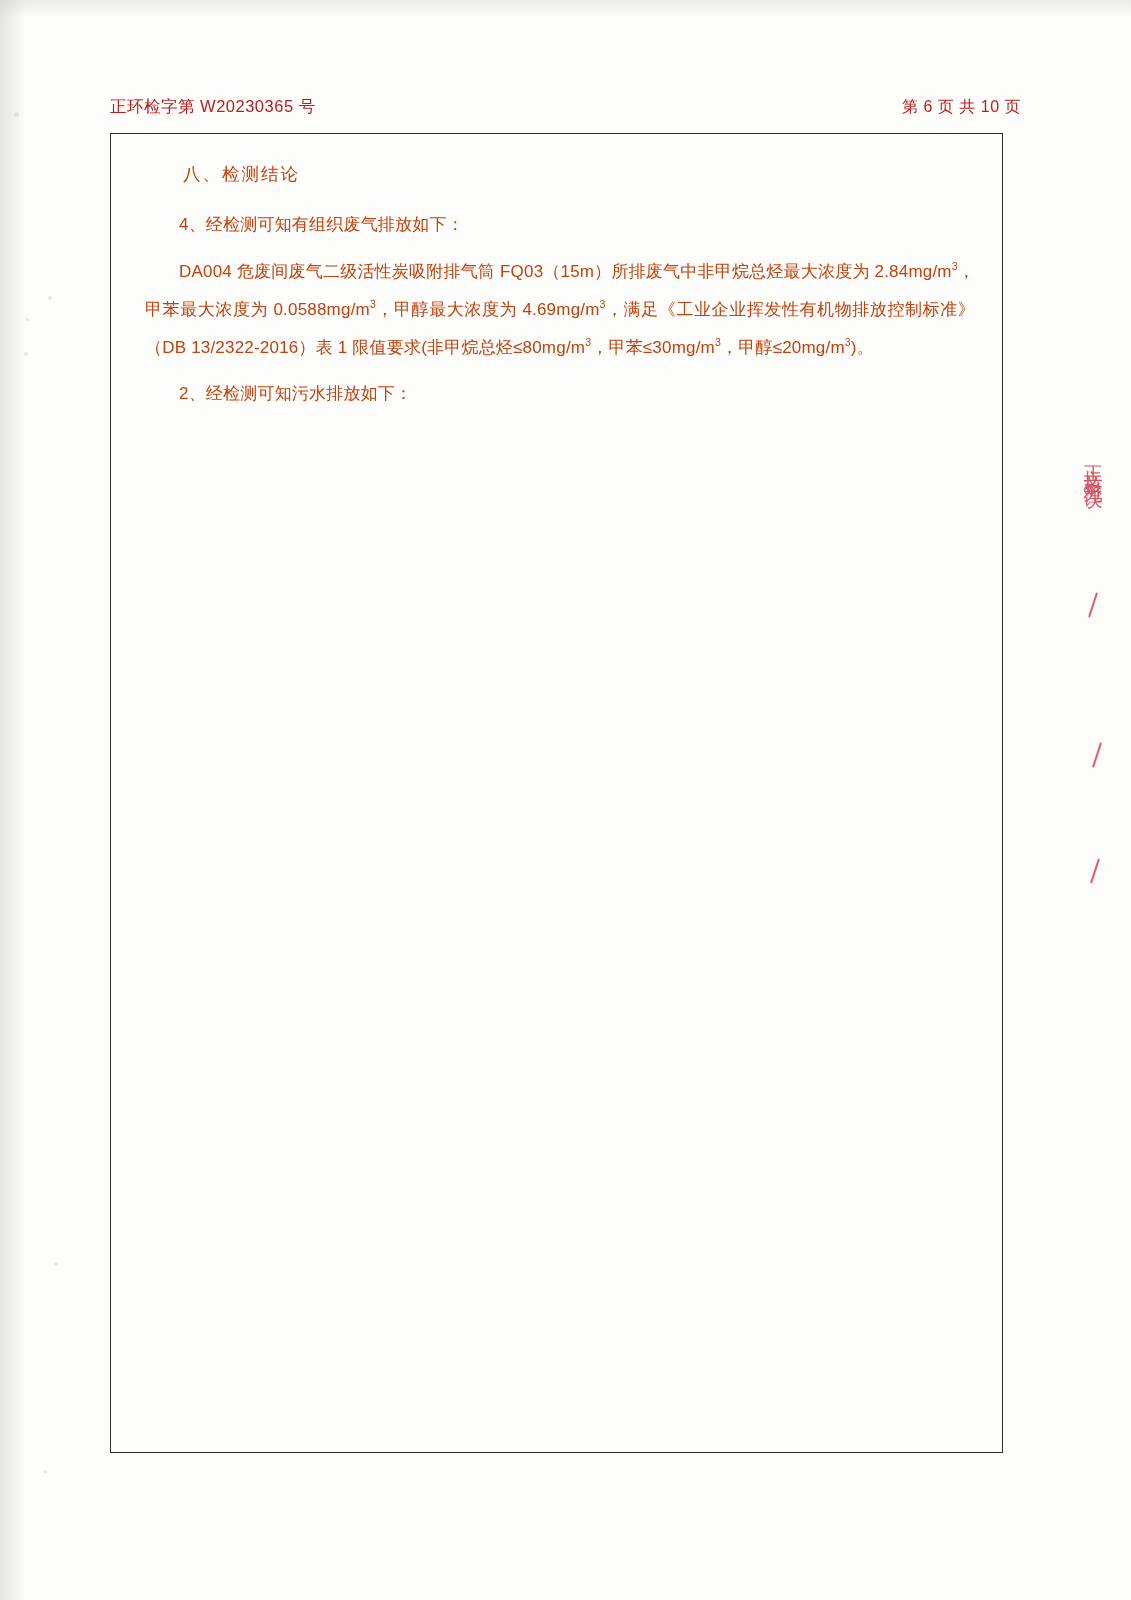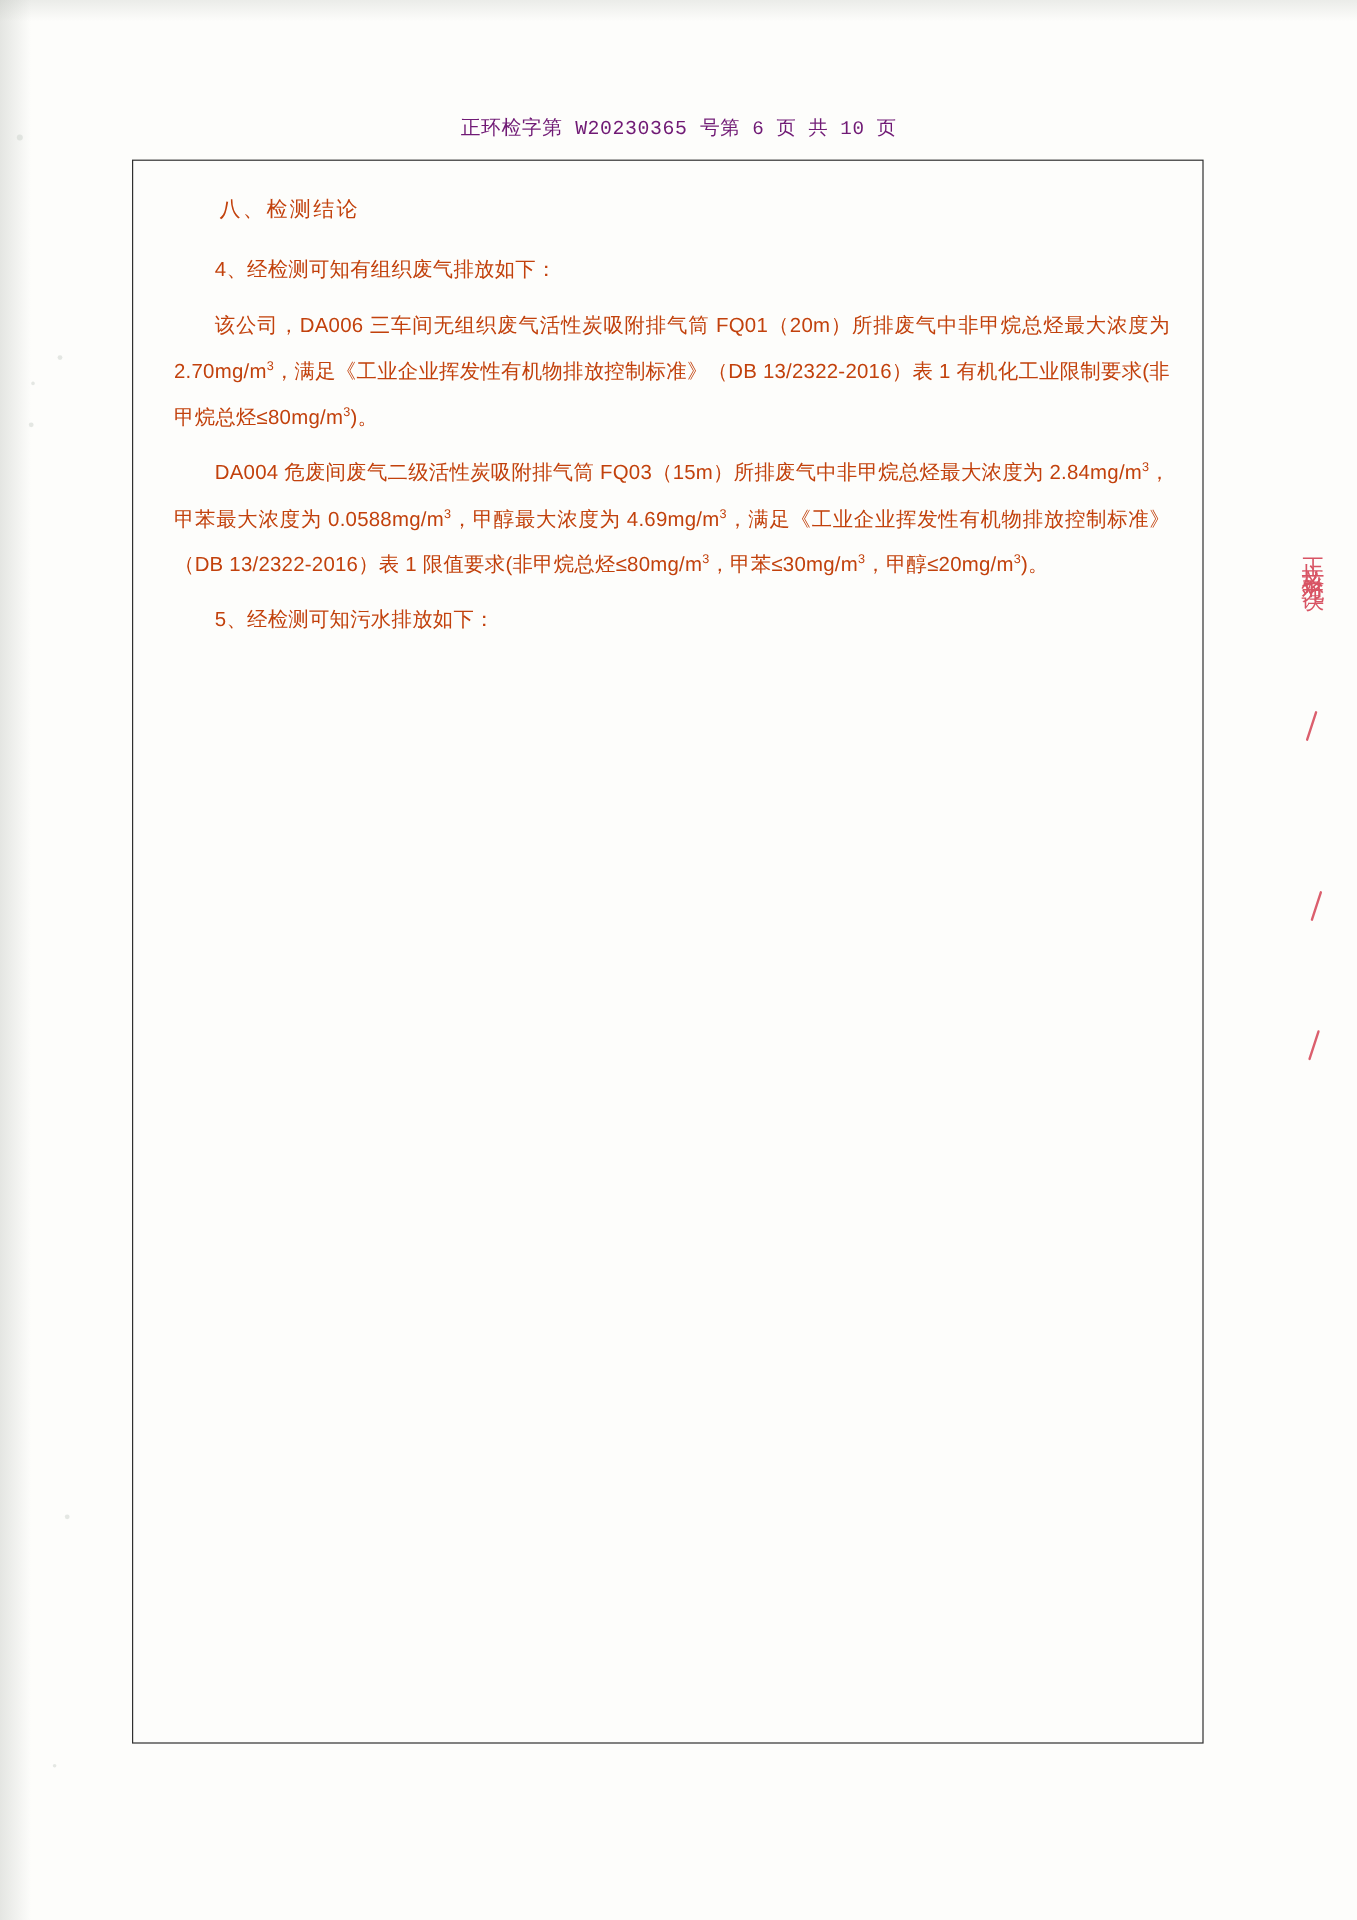--- a/index.html
+++ b/index.html
@@ -26,26 +26,25 @@
     background: #cfd6cf;
     border-radius: 50%;
     opacity: .55;
   }
   .header {
     position: absolute;
     top: 96px;
     left: 110px;
     right: 110px;
     display: flex;
-    justify-content: center;
+    justify-content: space-between;
     align-items: baseline;
     font-size: 16.5px;
     letter-spacing: .5px;
-    color: #701a75;
-    font-family: Liberation Mono, monospace;
+    color: #b91c1c;
   }
   .header-right {
     font-size: 16px;
   }
   .frame {
     position: absolute;
     top: 133px;
     left: 110px;
     width: 893px;
     height: 1320px;
@@ -133,23 +132,22 @@
     <span>正环检字第 W20230365 号</span>
     <span class="header-right">第 6 页  共 10 页</span>
   </div>
 
   <div class="frame"></div>
 
   <div class="content">
     <div class="section-title">八、检测结论</div>
 
     <p class="para">4、经检测可知有组织废气排放如下：</p>
-    <p class="para">该公司，DA006 三车间无组织废气活性炭吸附排气筒 FQ01（20m）所排废气中非甲烷总烃最大浓度为 2.70mg/m<sup>3</sup>，满足《工业企业挥发性有机物排放控制标准》（DB 13/2322-2016）表 1 有机化工业限制要求(非甲烷总烃≤80mg/m<sup>3</sup>)。</p>
     <p class="para">DA004 危废间废气二级活性炭吸附排气筒 FQ03（15m）所排废气中非甲烷总烃最大浓度为 2.84mg/m<sup>3</sup>，甲苯最大浓度为 0.0588mg/m<sup>3</sup>，甲醇最大浓度为 4.69mg/m<sup>3</sup>，满足《工业企业挥发性有机物排放控制标准》（DB 13/2322-2016）表 1 限值要求(非甲烷总烃≤80mg/m<sup>3</sup>，甲苯≤30mg/m<sup>3</sup>，甲醇≤20mg/m<sup>3</sup>)。</p>
-    <p class="para">5、经检测可知污水排放如下：</p>
+    <p class="para">2、经检测可知污水排放如下：</p>
   </div>
 
   <div class="margin-mark" style="top:450px; left:1080px;">正文核对无误</div>
   <div class="tick" style="top:592px; left:1092px;"></div>
   <div class="tick" style="top:742px; left:1096px;"></div>
   <div class="tick" style="top:858px; left:1094px;"></div>
 
 </div>
 
 </body></html>

